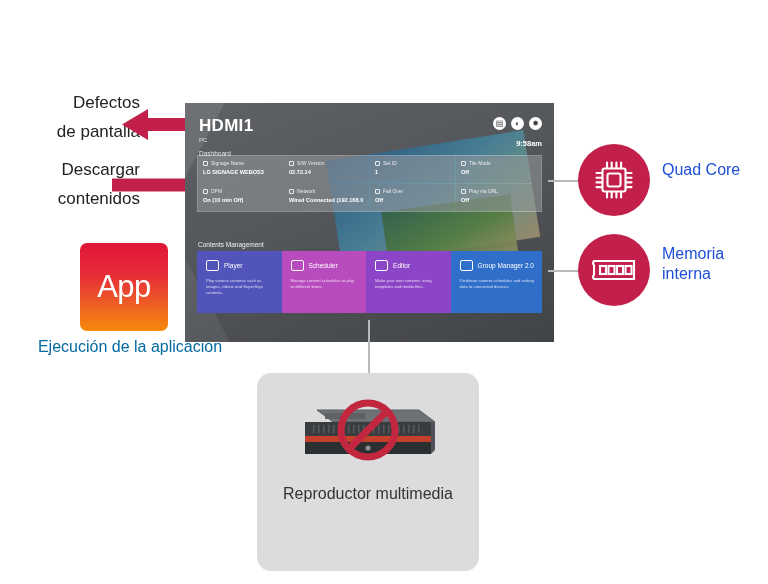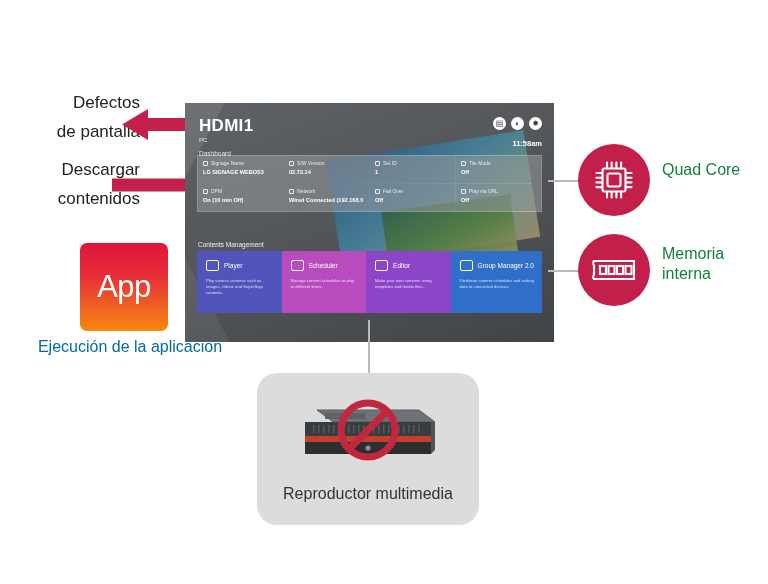--- a/index.html
+++ b/index.html
@@ -135,30 +135,30 @@
 
   
   .badge {
     position: absolute; width: 72px; height: 72px; border-radius: 50%;
     background: #c2204a; display: flex; align-items: center; justify-content: center;
   }
   #badge-cpu { left: 578px; top: 144px; }
   #badge-mem { left: 578px; top: 234px; }
   .badge-label {
     position: absolute; font-size: 16px; line-height: 20px;
-    color: #15803d; white-space: pre-line;
+    color: #1d4ed8; white-space: pre-line;
   }
   #label-quadcore { left: 662px; top: 160px; }
   #label-memory { left: 662px; top: 244px; }
 
   
   #mp-panel {
     position: absolute; left: 257px; top: 373px;
-    width: 222px; height: 152px;
-    background: #dcdcdc; border-radius: 20px;
+    width: 222px; height: 198px;
+    background: #dcdcdc; border-radius: 14px;
   }
   #mp-device { position: absolute; left: 38px; top: 23px; width: 146px; height: 72px; }
   #mp-label {
     position: absolute; left: 0; top: 112px; width: 222px;
     text-align: center; font-size: 16px; color: #333333;
   }
 </style>
 </head>
 <body>
 
@@ -193,21 +193,21 @@
       <div id="tv-source-sub">PC</div>
       <div id="tv-section">Dashboard</div>
     </div>
 
     <div id="tv-status">
       <div class="status-icons">
         <span class="cir-icon">▤</span>
         <span class="cir-icon">◐</span>
         <span class="cir-icon">✹</span>
       </div>
-      <div id="tv-clock">11:58am</div>
+      <div id="tv-clock">9:58am</div>
     </div>
 
     <div id="dash">
       <div class="dash-cell">
         <div class="dash-k">
             <span class="dash-kico"></span>
           <span class="dash-klabel">Signage Name</span>
           </div>
         <div class="dash-v">LG SIGNAGE WEBOS3</div>
       </div>

